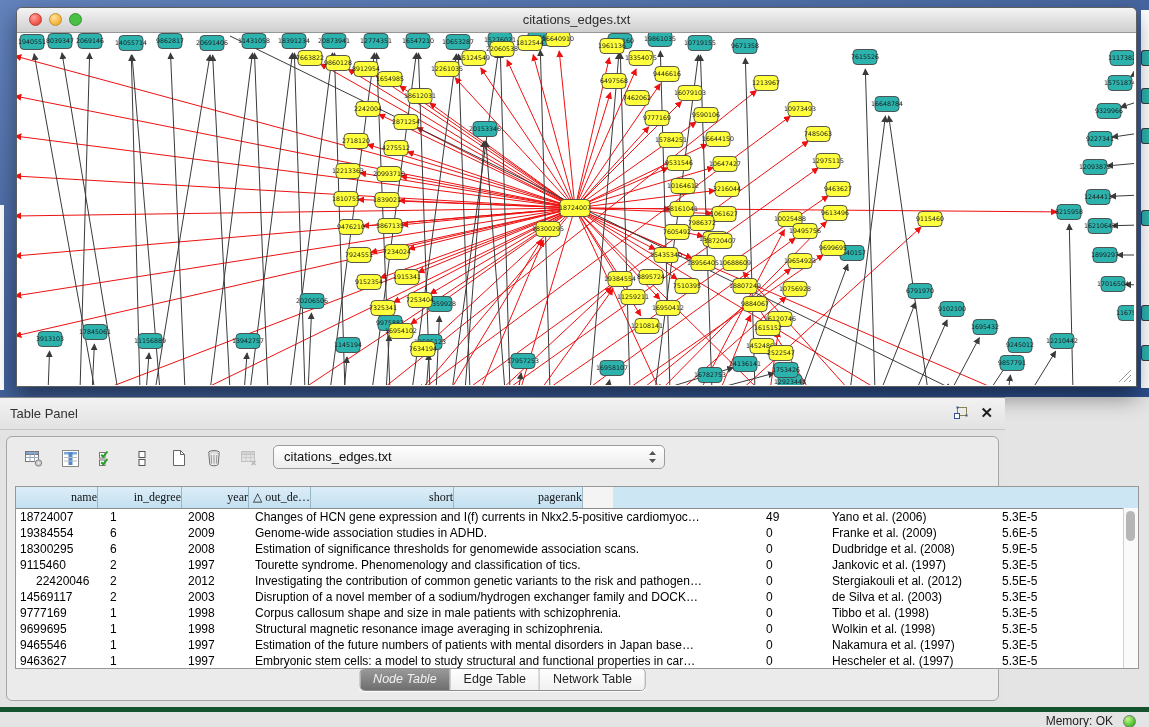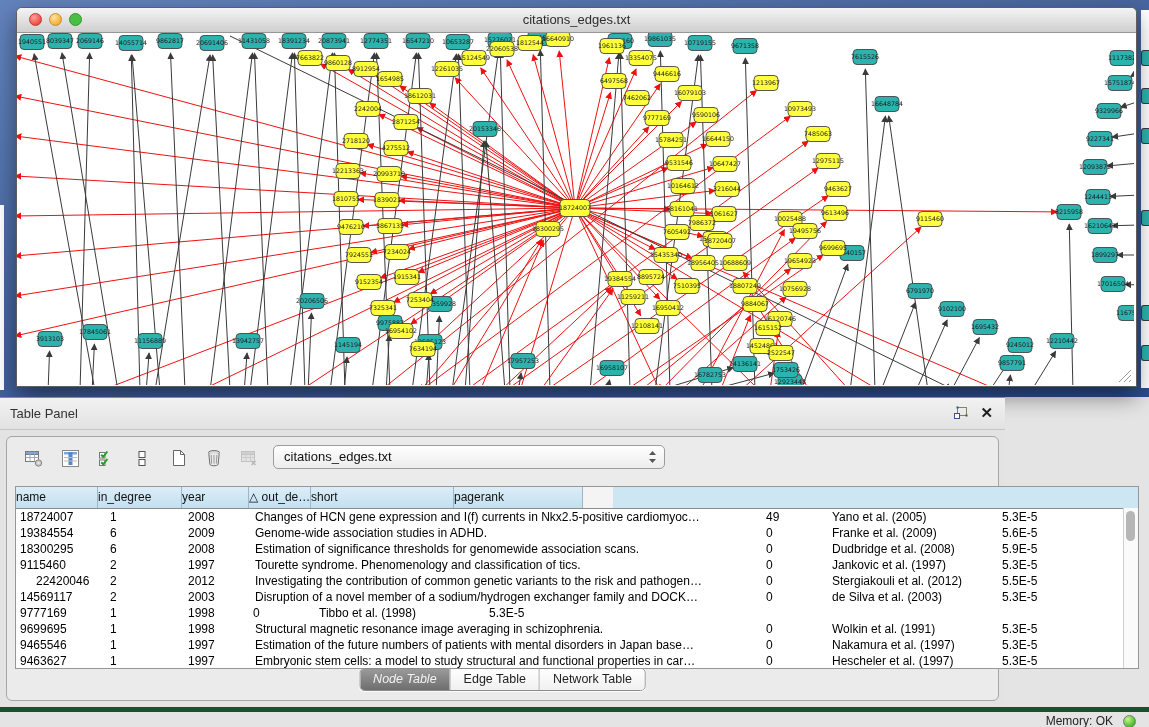--- a/index.html
+++ b/index.html
@@ -41,22 +41,22 @@
   .tbtn{width:30px;height:26px;display:flex;align-items:center;justify-content:center;
         background:transparent;border:none;padding:0;}
   .combo{position:absolute;left:266px;top:8px;width:392px;height:24px;box-sizing:border-box;
          background:linear-gradient(#ffffff,#ececec);border:1px solid #9c9c9c;border-radius:5px;
          font-size:13px;color:#111;}
   .combo .cval{position:absolute;left:10px;top:0;line-height:22px;}
   .combo .stepper{position:absolute;right:7px;top:4px;}
   .tablebox{position:absolute;left:8px;top:49px;width:1124px;height:183px;background:#fff;
             border:1px solid #979797;box-sizing:border-box;overflow:hidden;}
   .thead{display:flex;height:21px;border-bottom:1px solid #8c8c8c;background:#cde6f4;}
-  .th{box-sizing:border-box;height:21px;line-height:20px;text-align:left;font-size:12px;color:#111;
-      background:linear-gradient(#dcedf8,#c3e0f0);border-right:1px solid #9ab7c7;overflow:hidden;white-space:nowrap;}
+  .th{box-sizing:border-box;height:21px;line-height:20px;text-align:right;font-size:12px;color:#111;
+      background:linear-gradient(#dcedf8,#c3e0f0);border-right:1px solid #9ab7c7;overflow:hidden;white-space:nowrap;font-family:Liberation Serif, serif;}
   .th.filler{background:#f4f4f4;border-right:none;}
   .tbody{position:relative;}
   .tr{display:flex;height:16px;background:#fff;}
   .td{box-sizing:border-box;height:16px;line-height:16px;font-size:12px;color:#000;
       overflow:hidden;white-space:nowrap;padding-left:4px;}
   .vscroll{position:absolute;right:0;top:21px;bottom:0;width:14px;background:#fafafa;
            border-left:1px solid #d0d0d0;}
   .vthumb{position:absolute;left:2px;top:3px;width:9px;height:30px;border-radius:5px;background:#b6b6b6;}
   .tabs{position:absolute;left:50%;bottom:9px;transform:translateX(-50%);display:flex;height:21px;
         border:1px solid #8c8c8c;border-radius:5px;overflow:hidden;background:#fff;
@@ -886,21 +886,21 @@
           <div class="th" style="width: 129px;">pagerank</div>
           <div class="th filler" style="width: 30px;"></div>
         </div>
       <div class="tbody" id="tbody">
           <div class="tr">
             <div class="td" style="width: 82px; padding-left: 4px;">18724007</div>
             <div class="td" style="width: 84px; padding-left: 12px;">1</div>
             <div class="td" style="width: 67px; padding-left: 6px;">2008</div>
             <div class="td" style="width: 513px; padding-left: 6px;">Changes of HCN gene expression and I(f) currents in Nkx2.5-positive cardiomyoc…</div>
             <div class="td" style="width: 62px; padding-left: 4px;">49</div>
-            <div class="td" style="width: 143px; padding-left: 8px;">Yano et al. (2005)</div>
+            <div class="td" style="width: 143px; padding-left: 8px;">Yano et al. (2006)</div>
             <div class="td" style="width: 129px; padding-left: 35px;">5.3E-5</div>
           </div>
           <div class="tr">
             <div class="td" style="width: 82px; padding-left: 4px;">19384554</div>
             <div class="td" style="width: 84px; padding-left: 12px;">6</div>
             <div class="td" style="width: 67px; padding-left: 6px;">2009</div>
             <div class="td" style="width: 513px; padding-left: 6px;">Genome-wide association studies in ADHD.</div>
             <div class="td" style="width: 62px; padding-left: 4px;">0</div>
             <div class="td" style="width: 143px; padding-left: 8px;">Franke et al. (2009)</div>
             <div class="td" style="width: 129px; padding-left: 35px;">5.6E-5</div>
@@ -938,31 +938,32 @@
             <div class="td" style="width: 67px; padding-left: 6px;">2003</div>
             <div class="td" style="width: 513px; padding-left: 6px;">Disruption of a novel member of a sodium/hydrogen exchanger family and DOCK…</div>
             <div class="td" style="width: 62px; padding-left: 4px;">0</div>
             <div class="td" style="width: 143px; padding-left: 8px;">de Silva et al. (2003)</div>
             <div class="td" style="width: 129px; padding-left: 35px;">5.3E-5</div>
           </div>
           <div class="tr">
             <div class="td" style="width: 82px; padding-left: 4px;">9777169</div>
             <div class="td" style="width: 84px; padding-left: 12px;">1</div>
             <div class="td" style="width: 67px; padding-left: 6px;">1998</div>
+            <div class="td" style="width: 513px; padding-left: 6px;">Corpus callosum shape and size in male patients with schizophrenia.</div>
             <div class="td" style="width: 62px; padding-left: 4px;">0</div>
             <div class="td" style="width: 143px; padding-left: 8px;">Tibbo et al. (1998)</div>
             <div class="td" style="width: 129px; padding-left: 35px;">5.3E-5</div>
           </div>
           <div class="tr">
             <div class="td" style="width: 82px; padding-left: 4px;">9699695</div>
             <div class="td" style="width: 84px; padding-left: 12px;">1</div>
             <div class="td" style="width: 67px; padding-left: 6px;">1998</div>
             <div class="td" style="width: 513px; padding-left: 6px;">Structural magnetic resonance image averaging in schizophrenia.</div>
             <div class="td" style="width: 62px; padding-left: 4px;">0</div>
-            <div class="td" style="width: 143px; padding-left: 8px;">Wolkin et al. (1991)</div>
+            <div class="td" style="width: 143px; padding-left: 8px;">Wolkin et al. (1998)</div>
             <div class="td" style="width: 129px; padding-left: 35px;">5.3E-5</div>
           </div>
           <div class="tr">
             <div class="td" style="width: 82px; padding-left: 4px;">9465546</div>
             <div class="td" style="width: 84px; padding-left: 12px;">1</div>
             <div class="td" style="width: 67px; padding-left: 6px;">1997</div>
             <div class="td" style="width: 513px; padding-left: 6px;">Estimation of the future numbers of patients with mental disorders in Japan base…</div>
             <div class="td" style="width: 62px; padding-left: 4px;">0</div>
             <div class="td" style="width: 143px; padding-left: 8px;">Nakamura et al. (1997)</div>
             <div class="td" style="width: 129px; padding-left: 35px;">5.3E-5</div>

